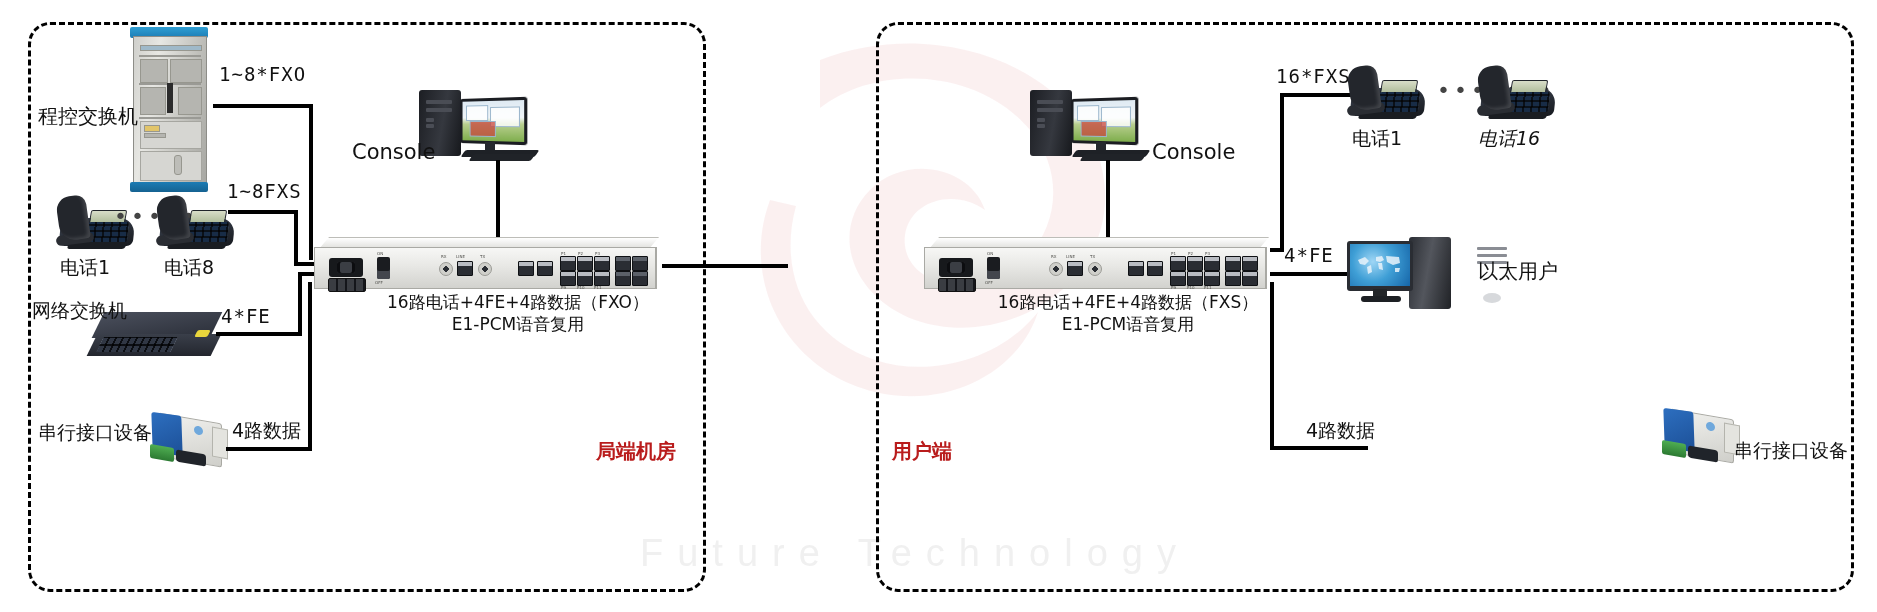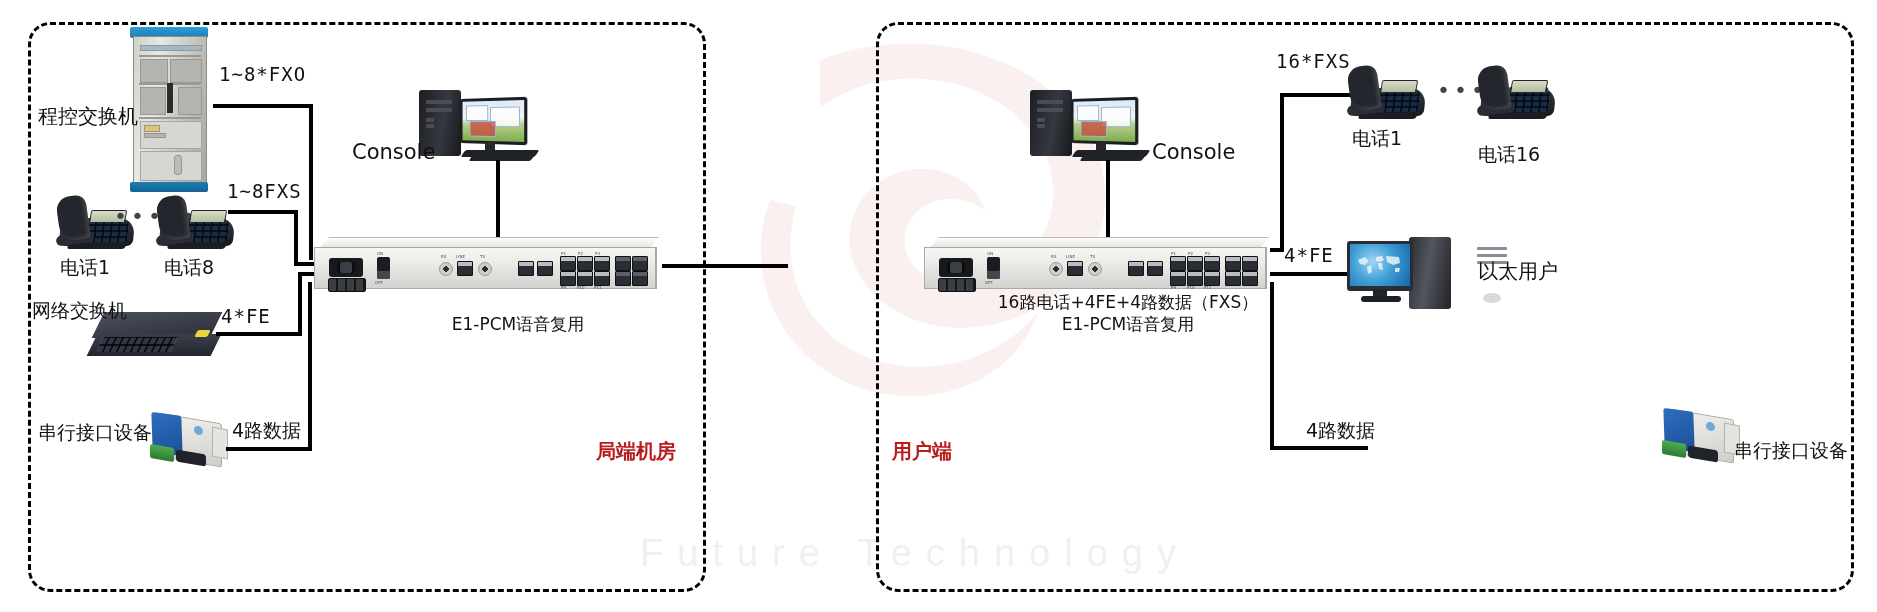--- a/index.html
+++ b/index.html
@@ -320,20 +320,21 @@
       <div class="rk-rj dark" style="left:300px;top:23px;"></div>
       <div class="rk-rj dark" style="left:317px;top:23px;"></div>
       <div class="rk-micro" style="left:246px;top:3px;">P1</div>
       <div class="rk-micro" style="left:263px;top:3px;">P2</div>
       <div class="rk-micro" style="left:280px;top:3px;">P3</div>
       <div class="rk-micro" style="left:246px;top:37px;">P9</div>
       <div class="rk-micro" style="left:262px;top:37px;">P10</div>
       <div class="rk-micro" style="left:279px;top:37px;">P11</div>
     </div>
   </div>
+  <div class="lbl lbl-c" style="left:368px;top:291px;width:300px;font-size:17px;">16路电话+4FE+4路数据（FXO）</div>
   <div class="lbl lbl-c" style="left:368px;top:313px;width:300px;font-size:17px;">E1-PCM语音复用</div>
 
   <div class="ln lnh" style="left:662px;top:264px;width:126px;"></div>
   <div class="ln lnh" style="left:1010px;top:264px;width:124px;"></div>
 
 
   <div class="dev" style="left:1030px;top:82px;width:120px;height:82px;">
     <div class="pc-tower">
       <div class="pc-bay" style="top:10px;"></div>
       <div class="pc-bay" style="top:18px;"></div>
@@ -385,21 +386,21 @@
       <div class="rk-micro" style="left:263px;top:3px;">P2</div>
       <div class="rk-micro" style="left:280px;top:3px;">P3</div>
       <div class="rk-micro" style="left:246px;top:37px;">P9</div>
       <div class="rk-micro" style="left:262px;top:37px;">P10</div>
       <div class="rk-micro" style="left:279px;top:37px;">P11</div>
     </div>
   </div>
   <div class="lbl lbl-c" style="left:978px;top:291px;width:300px;font-size:17px;">16路电话+4FE+4路数据（FXS）</div>
   <div class="lbl lbl-c" style="left:978px;top:313px;width:300px;font-size:17px;">E1-PCM语音复用</div>
 
-  <div class="lbl-mono" style="left:1276px;top:50px;text-align:center;">16*FXS</div>
+  <div class="lbl-mono" style="left:1276px;top:65px;text-align:center;">16*FXS</div>
   <div class="ln lnv" style="left:1280px;top:93px;height:157px;"></div>
   <div class="ln lnh" style="left:1280px;top:93px;width:72px;"></div>
   <div class="ln lnh" style="left:1270px;top:248px;width:14px;"></div>
 
   <div class="dev" style="left:1347px;top:58px;width:84px;height:66px;">
     <div class="ph-base"></div>
       <div class="ph-stand"></div>
       <div class="ph-lcd"></div>
     <div class="ph-keys"></div>
       <div class="ph-arm"></div>
@@ -408,21 +409,21 @@
   <div class="dots" style="left:1437px;top:78px;">•••••••</div>
   <div class="dev" style="left:1477px;top:58px;width:84px;height:66px;">
     <div class="ph-base"></div>
       <div class="ph-stand"></div>
       <div class="ph-lcd"></div>
     <div class="ph-keys"></div>
       <div class="ph-arm"></div>
       <div class="ph-hs"></div>
   </div>
   <div class="lbl" style="left:1352px;top:126px;">电话1</div>
-  <div class="lbl" style="left:1478px;top:142px;">电话16</div>
+  <div class="lbl" style="left:1478px;top:126px;font-style:italic;">电话16</div>
 
   <div class="lbl-mono" style="left:1284px;top:244px;">4*FE</div>
   <div class="ln lnh" style="left:1270px;top:272px;width:98px;"></div>
 
   <div class="dev" style="left:1347px;top:237px;width:110px;height:78px;">
     <div class="eu-tower">
       <div class="eu-grill" style="top:10px;"></div>
       <div class="eu-grill" style="top:17px;"></div>
       <div class="eu-grill" style="top:24px;"></div>
       <div class="eu-btn"></div>

